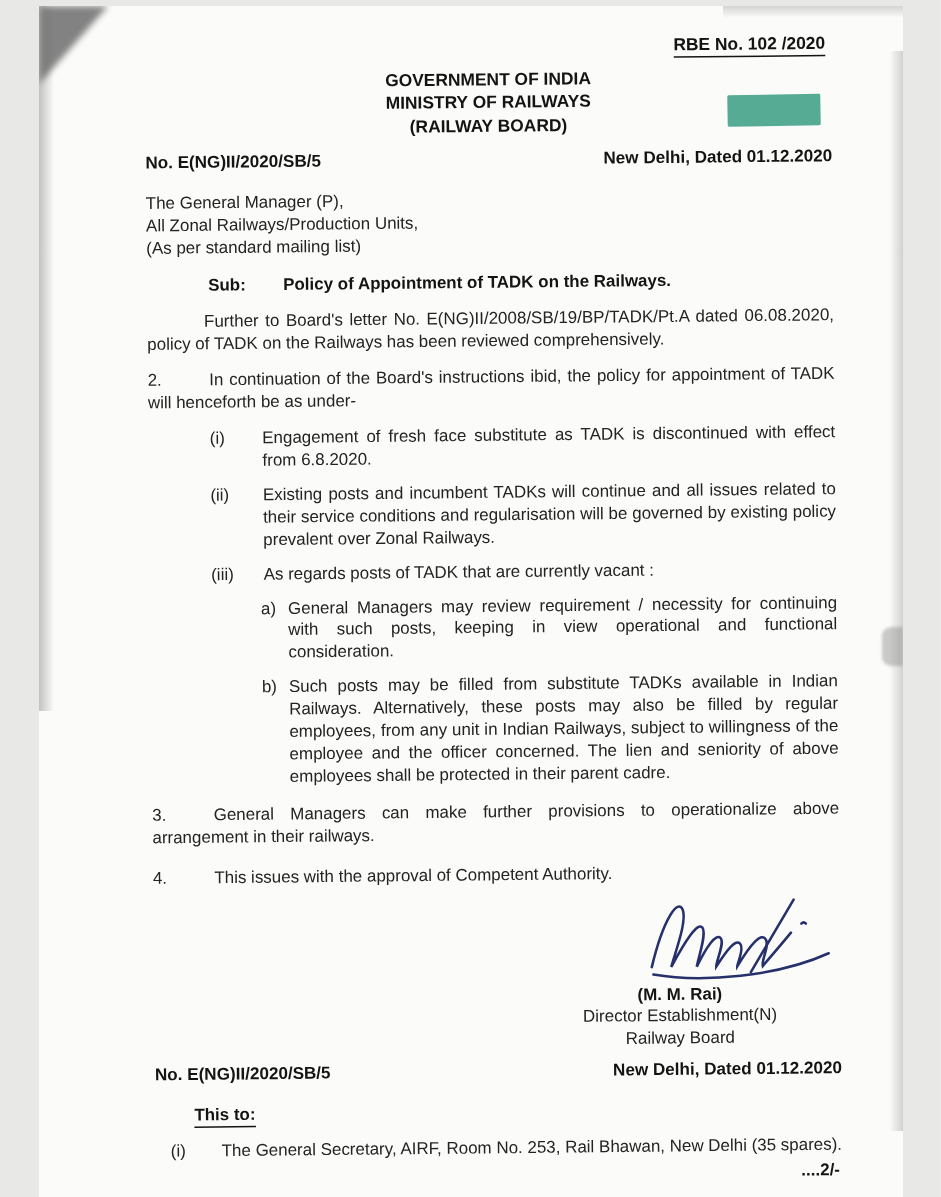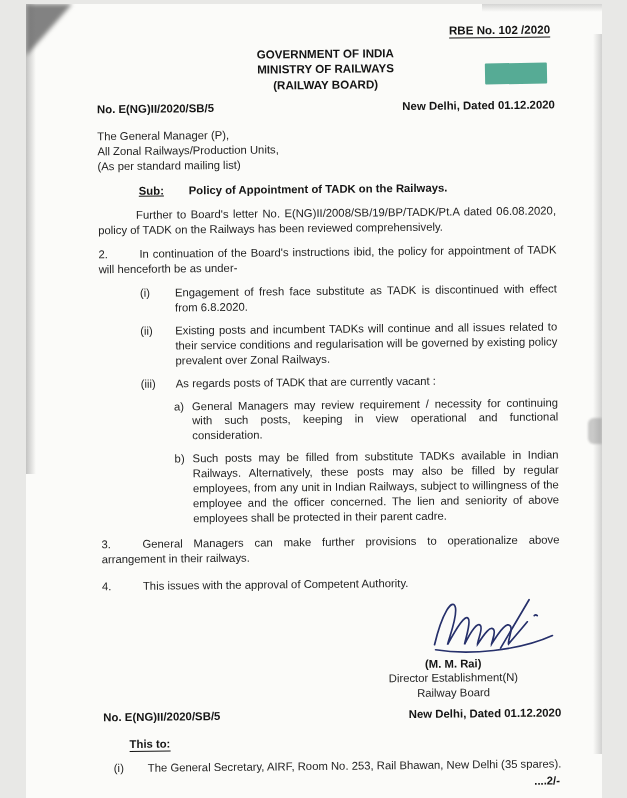--- a/index.html
+++ b/index.html
@@ -57,21 +57,21 @@
     line-height: 1.32;
   }
   .bold { font-weight: bold; color: #141414; }
   .u { border-bottom: 1.5px solid #141414; padding-bottom: 1px; }
   .rbe-row { text-align: right; margin: 0 4px 6px 0; }
   .rbe { font-weight: bold; font-size: 11.6px; color: #141414; }
   .letterhead { text-align: center; font-weight: bold; color: #141414; font-size: 11.6px; margin-bottom: 8px; }
   .ref-row { display: flex; justify-content: space-between; align-items: baseline; margin-bottom: 12px; font-size: 11.4px; }
   .addressee { margin-bottom: 10px; }
   .subject { margin: 0 0 10px 41px; }
-  .subj-label { display: inline-block; width: 50px; text-decoration: underline; }
+  .subj-label { display: inline-block; width: 50px; }
   .para { margin: 0 0 9px 0; text-align: justify; }
   .para.indent { text-indent: 38px; }
   .pnum { display: inline-block; width: 41px; text-indent: 0; }
   .item { display: flex; margin: 0 0 8px 41px; }
   .imark { width: 35px; flex: 0 0 35px; }
   .itext { flex: 1; text-align: justify; }
   .subitem { display: flex; margin: 0 0 8px 74px; }
   .smark { width: 18px; flex: 0 0 18px; }
   .stext { flex: 1; text-align: justify; }
   .item2sp { margin-bottom: 10px; }

